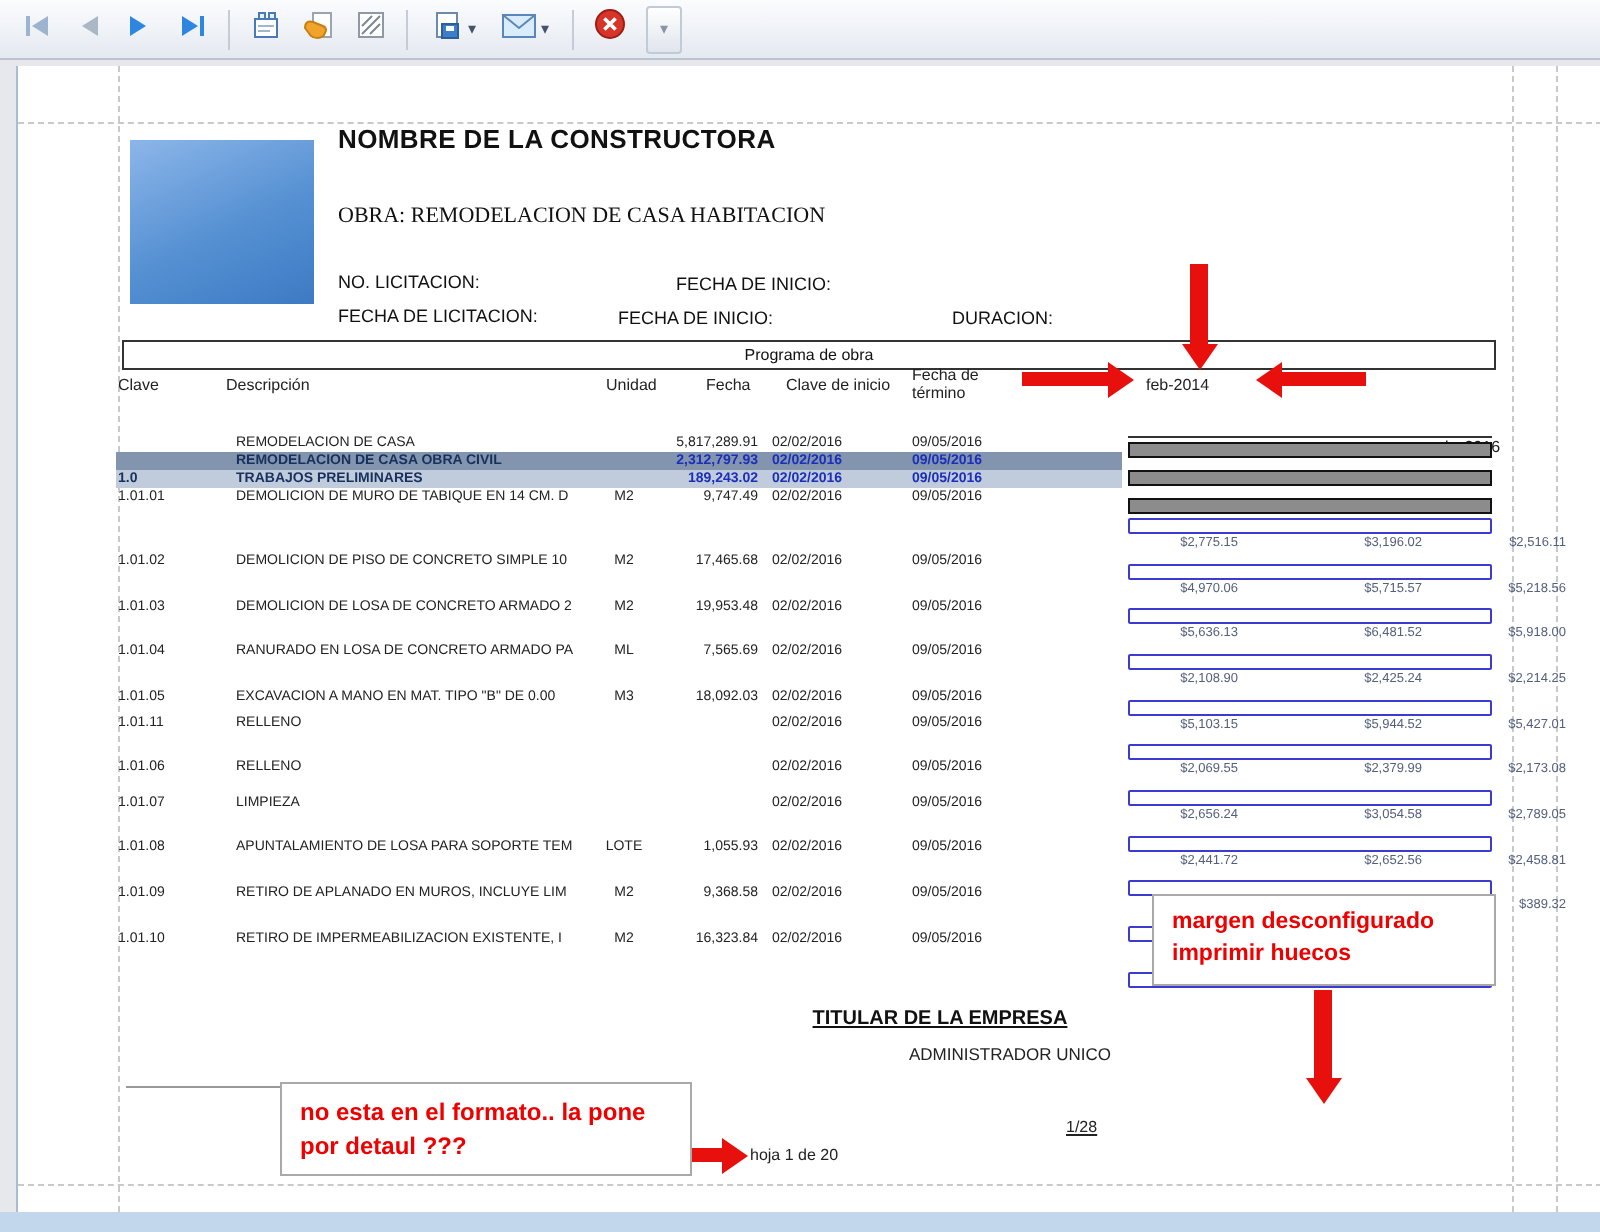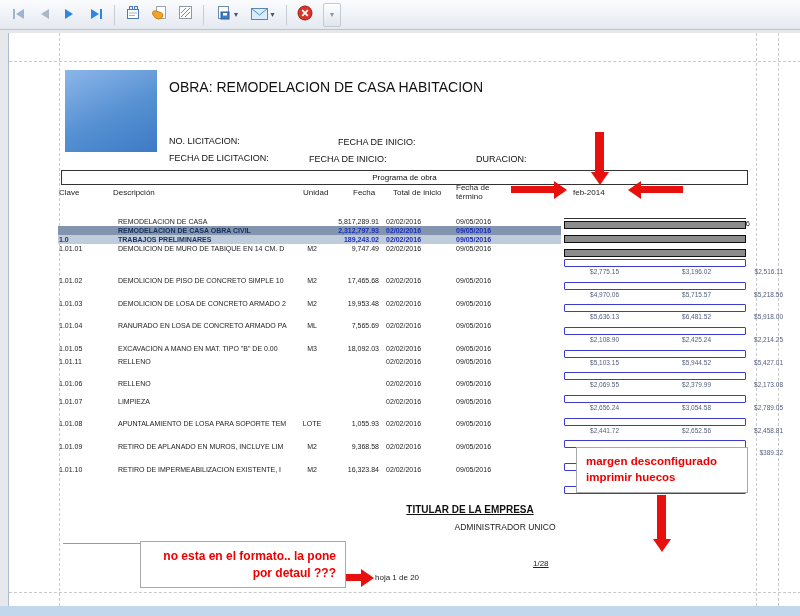--- a/index.html
+++ b/index.html
@@ -20,21 +20,21 @@
   
   .bottom-strip{position:absolute;left:0;top:606px;width:800px;height:10px;background:#c2d6ec;}
   .page{position:absolute;left:8px;top:33px;width:792px;height:573px;background:#fff;
         border-left:1px solid #a9bcd4;}
   .guide-v{position:absolute;top:0;height:573px;width:0;border-left:1px dashed #c9c9c9;}
   .guide-h{position:absolute;left:0;width:792px;height:0;border-top:1px dashed #c9c9c9;}
 
   .logo{position:absolute;left:56px;top:37px;width:92px;height:82px;
         background:linear-gradient(155deg,#8cb6e9 0%,#5590d2 55%,#3d7ac4 100%);}
   .company{position:absolute;left:160px;top:29px;font-size:13px;font-weight:bold;color:#111;letter-spacing:.2px;}
-  .obra{position:absolute;left:160px;top:46px;font-size:14px;color:#111;}
+  .obra{position:absolute;left:160px;top:69px;font-size:11px;color:#111;font-family:Liberation Serif, serif;}
   .fld{position:absolute;font-size:9px;color:#111;white-space:nowrap;}
 
   .band{position:absolute;left:52px;top:137px;width:685px;height:13px;border:1px solid #333;
         font-size:8px;color:#111;text-align:center;line-height:13px;}
   .hcell{position:absolute;font-size:8px;color:#222;white-space:nowrap;line-height:8.5px;}
 
   .tcell{position:absolute;font-size:7px;color:#222;white-space:nowrap;}
   .tcell.b{font-weight:bold;}
   .gline{position:absolute;background:#333;}
   .gbar-gray{position:absolute;left:555px;width:180px;height:6px;background:#8c8c8c;border:1px solid #111;}
@@ -159,33 +159,34 @@
 
 <div class="page">
 
   <div class="guide-v" style="left:50px;"></div>
   <div class="guide-v" style="left:747px;"></div>
   <div class="guide-v" style="left:769px;"></div>
   <div class="guide-h" style="top:28px;"></div>
   <div class="guide-h" style="top:559px;"></div>
 
   <div class="logo"></div>
+  <div class="company">NOMBRE DE LA CONSTRUCTORA</div>
   <div class="obra">OBRA: REMODELACION DE CASA HABITACION</div>
   <div class="fld" style="left:160px;top:103px;">NO. LICITACION:</div>
   <div class="fld" style="left:329px;top:104px;">FECHA DE INICIO:</div>
   <div class="fld" style="left:160px;top:120px;">FECHA DE LICITACION:</div>
   <div class="fld" style="left:300px;top:121px;">FECHA DE INICIO:</div>
   <div class="fld" style="left:467px;top:121px;">DURACION:</div>
 
   <div class="band">Programa de obra</div>
   <div class="hcell" style="left:50px;top:156px;">Clave</div>
   <div class="hcell" style="left:104px;top:156px;">Descripción</div>
   <div class="hcell" style="left:294px;top:156px;">Unidad</div>
   <div class="hcell" style="left:344px;top:156px;">Fecha</div>
-  <div class="hcell" style="left:384px;top:156px;">Total de inicio</div>
+  <div class="hcell" style="left:384px;top:156px;">Clave de inicio</div>
   <div class="hcell" style="left:447px;top:151px;">Fecha de</div>
   <div class="hcell" style="left:447px;top:160px;">término</div>
   <div class="hcell" style="left:564px;top:156px;">feb-2014</div>
   <div class="hcell" style="left:709px;top:156px;margin-top:31px;">abr-2016</div>
   <div class="gline" style="left:555px;top:185px;width:182px;height:1px;"></div>
 
   <div id="rows-layer">
       <div class="tcell" style="position: absolute; left: 109px; top: 185px; color: rgb(34, 34, 34);">REMODELACION DE CASA</div>
       <div class="tcell" style="position: absolute; left: 255px; top: 185px; width: 115px; text-align: right; color: rgb(34, 34, 34);">5,817,289.91</div>
       <div class="tcell" style="position: absolute; left: 377px; top: 185px; color: rgb(34, 34, 34);">02/02/2016</div>
@@ -306,20 +307,20 @@
       <div class="gbar-blue" style="top: 453px;"></div>
     </div>
 
   <div class="footer-rule"></div>
   <div class="titular">TITULAR DE LA EMPRESA</div>
   <div class="cargo">ADMINISTRADOR  UNICO</div>
   <div class="pagefrac">1/28</div>
   <div class="hoja">hoja 1 de 20</div>
 
   <div class="note" style="left:567px;top:414px;width:172px;height:46px;font-size:11.5px;">margen desconfigurado imprimir huecos</div>
-  <div class="note" style="left:131px;top:508px;width:206px;height:47px;font-size:12px;text-align:right;">no esta en el formato.. la pone por detaul ???</div>
+  <div class="note" style="left:131px;top:508px;width:206px;height:47px;font-size:12px;">no esta en el formato.. la pone por detaul ???</div>
 
   <div class="arr arr-down" style="left:586px;top:99px;width:9px;height:40px;"></div>
   <div class="arr arr-right" style="left:502px;top:153px;width:43px;height:7px;"></div>
   <div class="arr arr-left" style="left:632px;top:153px;width:42px;height:7px;"></div>
   <div class="arr arr-down" style="left:648px;top:462px;width:9px;height:44px;"></div>
   <div class="arr arr-right" style="left:302px;top:541px;width:50px;height:7px;"></div>
 </div>
 
 </body></html>

